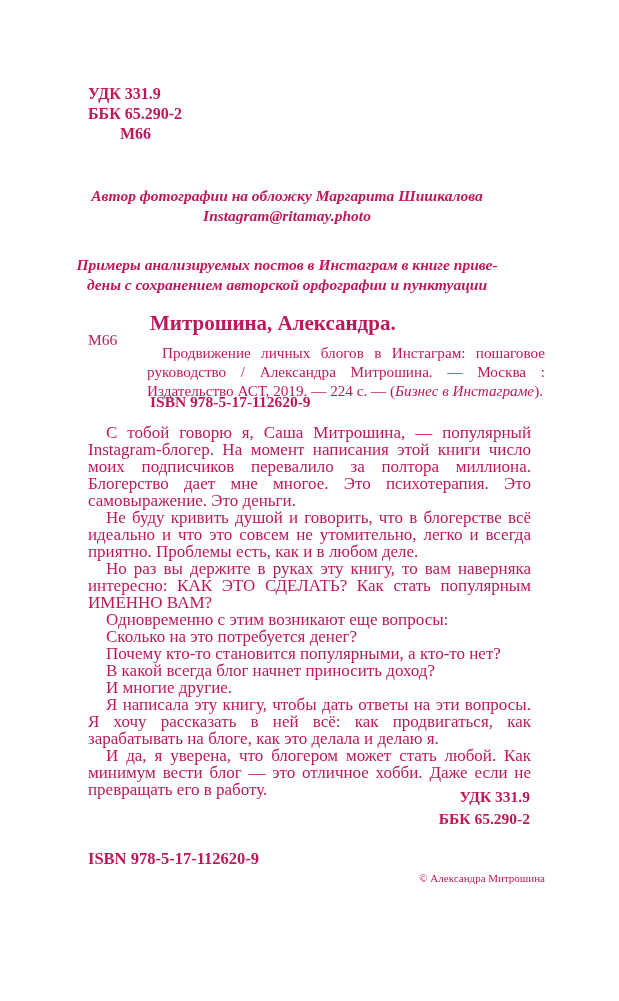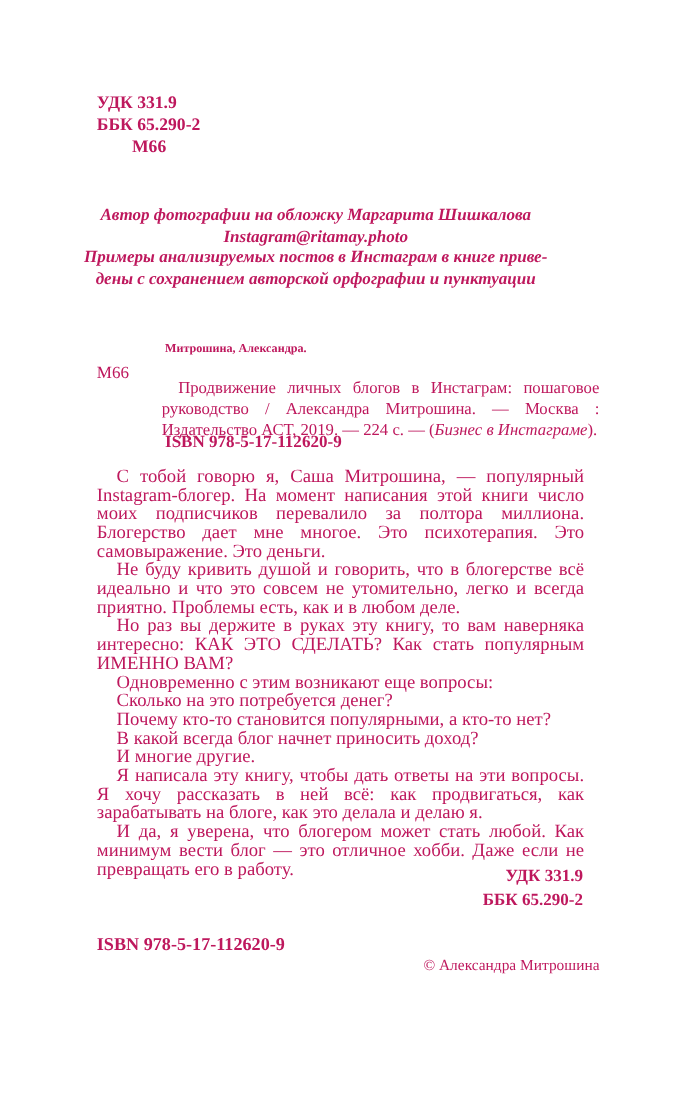--- a/index.html
+++ b/index.html
@@ -20,25 +20,25 @@
   }
   .top-codes .indent { padding-left: 32px; }
 
   .centered {
     left: 0; width: 574px;
     text-align: center;
     font-weight: bold; font-style: italic;
     font-size: 15.5px; line-height: 20px;
   }
   .photo-credit { top: 186px; }
-  .note { top: 224px; text-align: center; }
+  .note { top: 255px; text-align: center; }
 
   .biblio-heading {
     left: 150px; top: 311px;
-    font-weight: bold; font-size: 11px;
+    font-weight: bold; font-size: 21px;
   }
   .margin-code { left: 88px; top: 331px; font-size: 15.5px; }
   .biblio {
     left: 135px; top: 331px; width: 398px;
     font-size: 15.2px; line-height: 19px;
     text-align: justify; text-indent: 15px;
     margin: 12px;
   }
   .italic { font-style: italic; }
 
@@ -61,21 +61,21 @@
   }
 
   .isbn-bottom {
     left: 88px; top: 849px;
     font-weight: bold; font-size: 16.5px;
   }
 
   .copyrights {
     right: 74px; top: 866px;
     text-align: left;
-    font-size: 14px; line-height: 25px;
+    font-size: 11px; line-height: 25px;
   }
 </style>
 </head>
 <body>
 
 <div class="page">
 
   <div class="abs top-codes">
     <div>УДК 331.9</div>
     <div>ББК 65.290-2</div>

